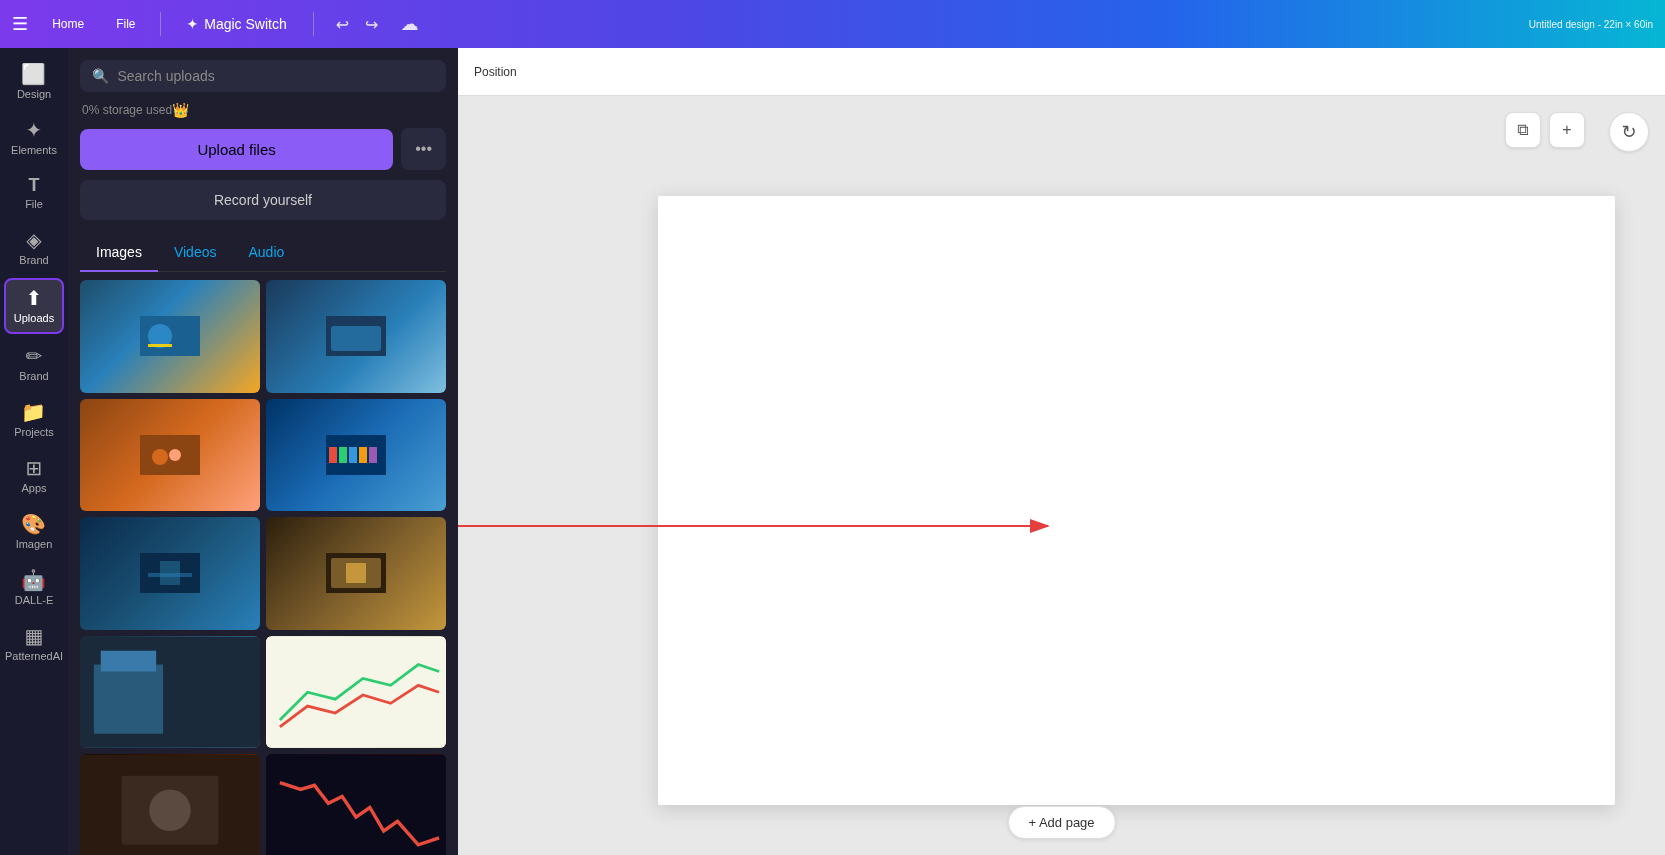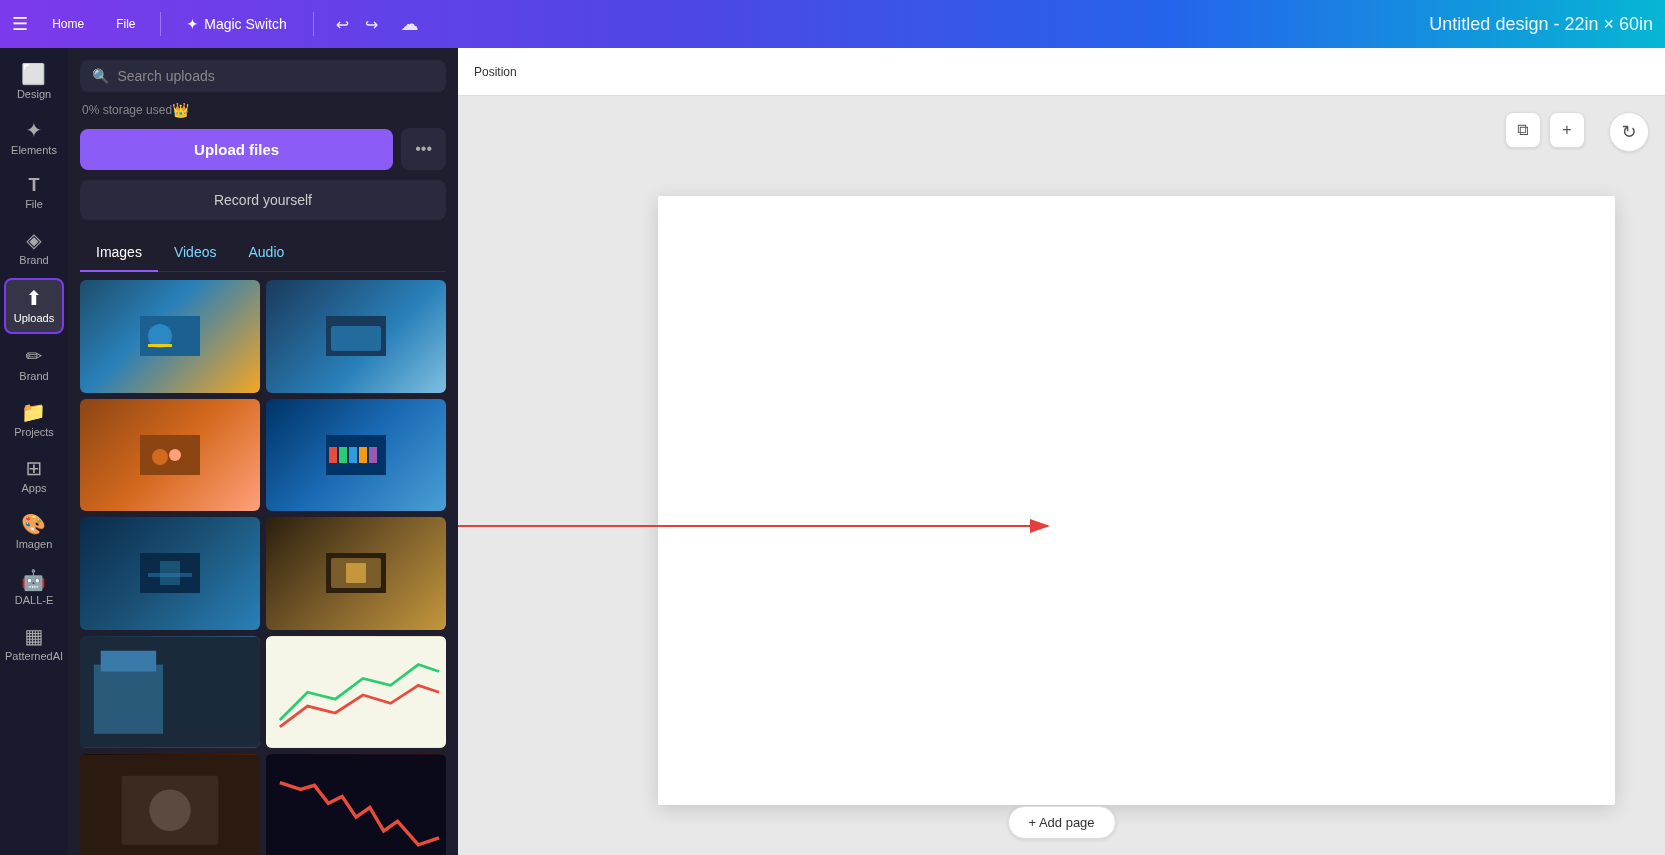--- a/index.html
+++ b/index.html
@@ -10,21 +10,21 @@
       height: 48px;
       background: linear-gradient(90deg, #7c3aed 0%, #4f46e5 40%, #2563eb 70%, #06b6d4 100%);
       display: flex;
       align-items: center;
       padding: 0 12px;
       gap: 16px;
       flex-shrink: 0;
       z-index: 100;
     }
     .topbar-left { display: flex; align-items: center; gap: 16px; }
-    .topbar-right { margin-left: auto; color: white; font-size: 18px; opacity: 0.9; }
+    .topbar-right { margin-left: auto; color: white; font-size: 10px; opacity: 0.9; }
     .menu-icon { color: white; font-size: 18px; cursor: pointer; }
     .nav-btn {
       color: white;
       font-size: 12px;
       font-weight: 500;
       cursor: pointer;
       padding: 4px 8px;
       border-radius: 4px;
     }
     .magic-switch-btn {
@@ -132,26 +132,26 @@
     .storage-icon { color: #888; font-size: 14px; }
 
     .upload-btn-row {
       display: flex;
       gap: 8px;
       align-items: center;
     }
     .upload-files-btn {
       flex: 1;
       background: #8b5cf6;
-      color: #ffffff;
+      color: #000000;
       border: none;
       border-radius: 8px;
       padding: 12px 0;
       font-size: 15px;
-      font-weight: 700;
+      font-weight: 400;
       cursor: pointer;
     }
     .more-btn {
       background: #2a2a3e;
       border: none;
       color: #aaa;
       border-radius: 8px;
       padding: 12px 14px;
       font-size: 16px;
       cursor: pointer;
@@ -170,21 +170,21 @@
       text-align: center;
     }
 
     .tabs-row {
       display: flex;
       gap: 0;
       border-bottom: 1px solid #333;
       margin-top: 4px;
     }
     .tab {
-      color: #7dd3fc;
+      color: #0ea5e9;
       font-size: 14px;
       padding: 10px 16px;
       cursor: pointer;
       border-bottom: 2px solid transparent;
       margin-bottom: -1px;
     }
     .tab.active { color: #fff; border-bottom: 2px solid #8b5cf6; }
 
     
     .image-grid-container {

